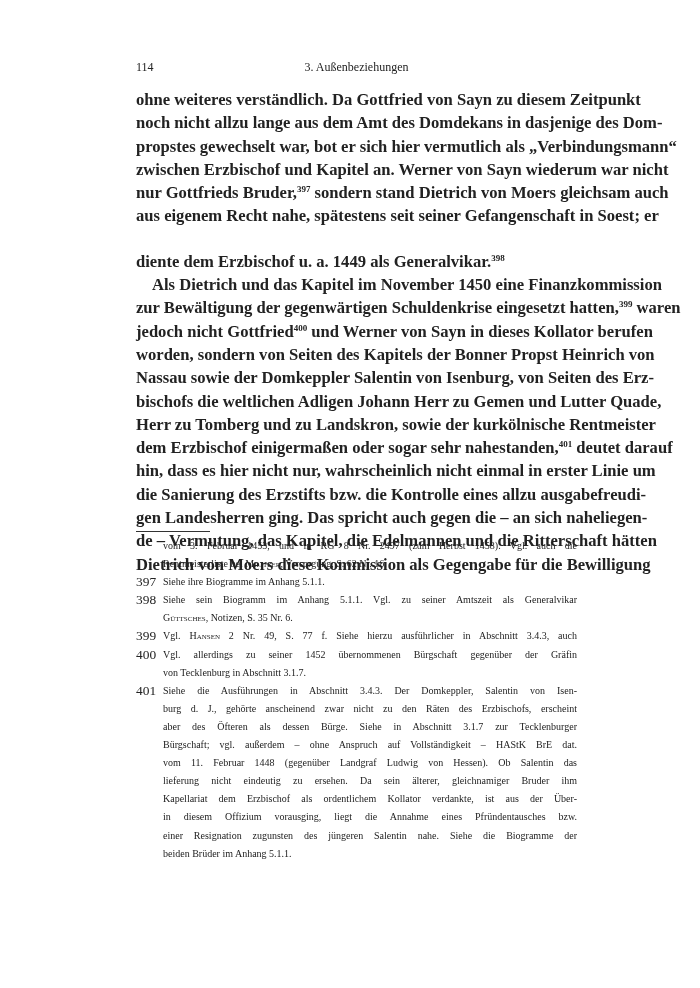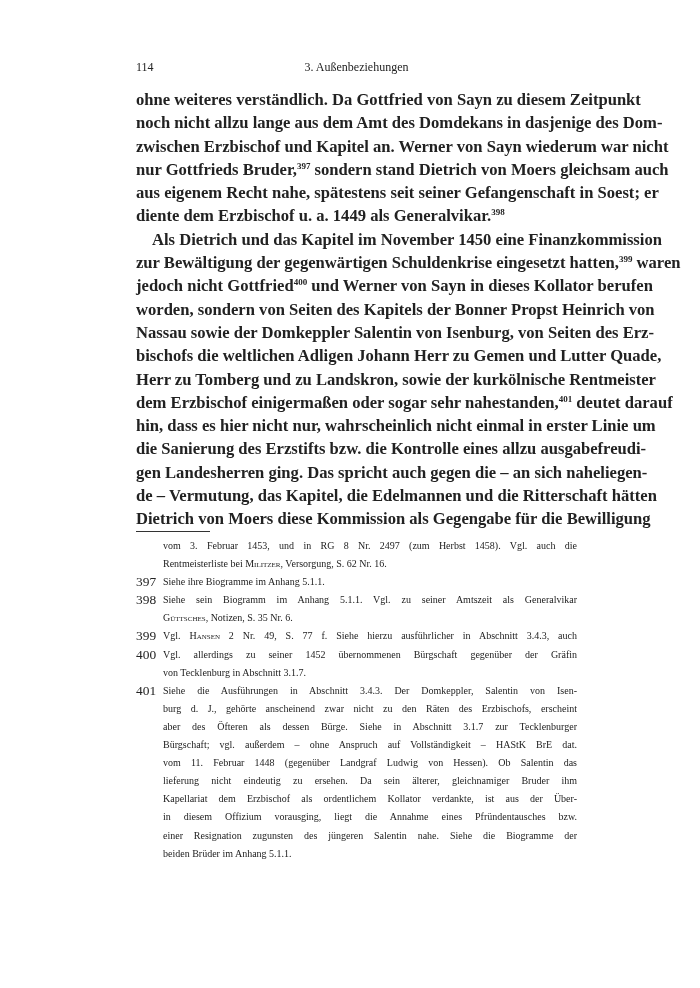--- a/index.html
+++ b/index.html
@@ -6,21 +6,21 @@
   body { width: 700px; height: 988px; position: relative; overflow: hidden;
          font-family: "Liberation Serif", "DejaVu Serif", serif; color: #222; }
   .page { position: absolute; left: 0; top: 0; width: 700px; height: 988px; }
   .running-head { position: absolute; top: 60px; left: 136px; width: 441px; height: 20px;
                   font-size: 12px; }
   .page-number { position: absolute; left: 0; top: 0; }
   .chapter-title { position: absolute; left: 0; right: 0; top: 0; text-align: center; }
   .body-text { position: absolute; top: 88px; left: 136px; width: 441px; }
   .line { display: block; height: 23.3px; line-height: 23.3px; font-size: 16.6px;
           white-space: nowrap; text-align: justify; text-align-last: justify; font-weight: bold; }
-  .line.last { text-align-last: left; }
+  .line.last { text-align-last: left; margin-top: 22px; }
   .line.indent { padding-left: 16px; }
   sup { font-size: 9px; line-height: 0; vertical-align: 6px; }
   .fn-rule { position: absolute; left: 136px; top: 531px; width: 74px; height: 0;
              border-top: 1px solid #333; }
   .footnotes { position: absolute; top: 537px; left: 136px; width: 441px; }
   .fn { position: relative; padding-left: 27px; }
   .fn-num { position: absolute; left: 0; top: 0; font-size: 13.4px; line-height: 18.1px; }
   .fn-line { display: block; height: 18.1px; line-height: 18.1px; font-size: 10px;
              white-space: nowrap; text-align: justify; text-align-last: justify; }
   .fn-line.last { text-align-last: left; }
@@ -31,20 +31,21 @@
 
 <div class="page">
   <div class="running-head">
     <span class="page-number">114</span>
     <span class="chapter-title">3. Außenbeziehungen</span>
   </div>
 
   <div class="body-text" id="body-text">
       <span class="line">ohne weiteres verständlich. Da Gottfried von Sayn zu diesem Zeitpunkt</span>
       <span class="line">noch nicht allzu lange aus dem Amt des Domdekans in dasjenige des Dom-</span>
+      <span class="line">propstes gewechselt war, bot er sich hier vermutlich als „Verbindungsmann“</span>
       <span class="line">zwischen Erzbischof und Kapitel an. Werner von Sayn wiederum war nicht</span>
       <span class="line"><span>nur Gottfrieds Bruder,</span><sup>397</sup><span> sondern stand Dietrich von Moers gleichsam auch</span></span>
       <span class="line">aus eigenem Recht nahe, spätestens seit seiner Gefangenschaft in Soest; er</span>
       <span class="line last"><span>diente dem Erzbischof u. a. 1449 als Generalvikar.</span><sup>398</sup><span></span></span>
       <span class="line indent">Als Dietrich und das Kapitel im November 1450 eine Finanzkommission</span>
       <span class="line"><span>zur Bewältigung der gegenwärtigen Schuldenkrise eingesetzt hatten,</span><sup>399</sup><span> waren</span></span>
       <span class="line"><span>jedoch nicht Gottfried</span><sup>400</sup><span> und Werner von Sayn in dieses Kollator berufen</span></span>
       <span class="line">worden, sondern von Seiten des Kapitels der Bonner Propst Heinrich von</span>
       <span class="line">Nassau sowie der Domkeppler Salentin von Isenburg, von Seiten des Erz-</span>
       <span class="line">bischofs die weltlichen Adligen Johann Herr zu Gemen und Lutter Quade,</span>

